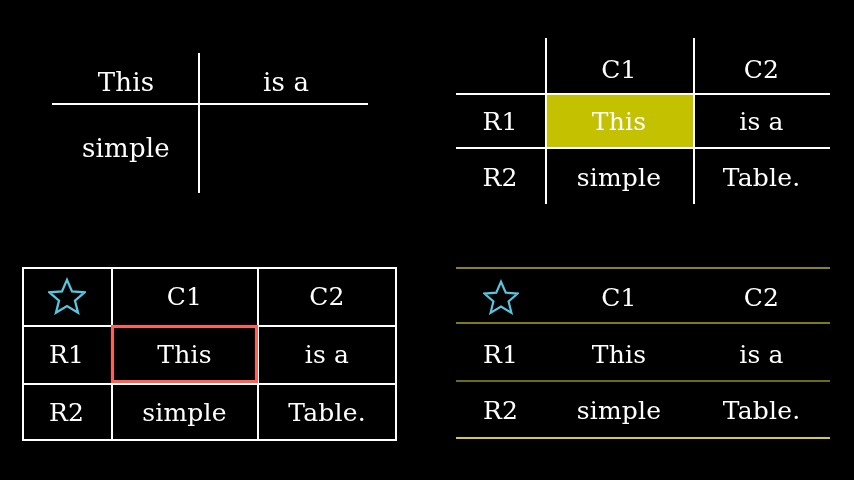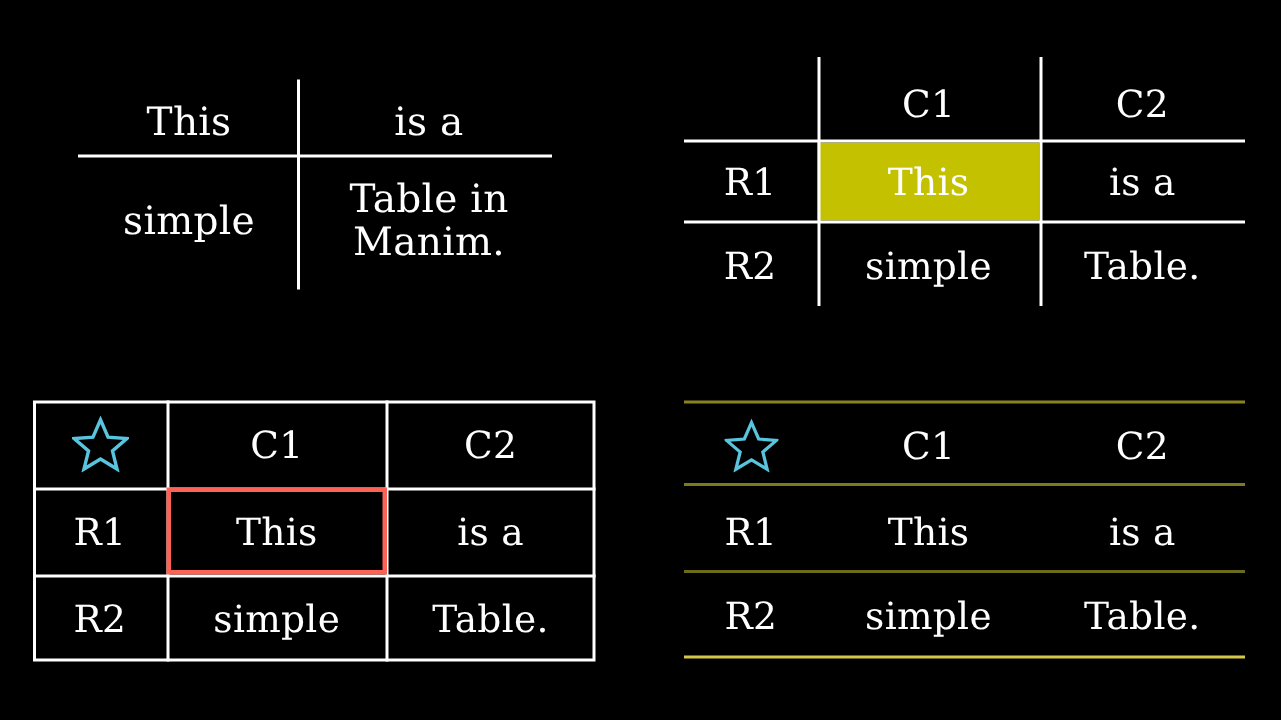--- a/index.html
+++ b/index.html
@@ -74,22 +74,20 @@
 
 <div class="stage">
 
   <div id="table-lines-only">
     <div class="hline" style="left:52px; top:103px; width:316px;"></div>
     <div class="vline" style="left:198px; top:53px; height:140px;"></div>
 
     <div class="cell" style="left:56px; top:60px; width:140px; height:44px;">This</div>
     <div class="cell" style="left:204px; top:60px; width:164px; height:44px;">is a</div>
     <div class="cell" style="left:56px; top:126px; width:140px; height:44px;">simple</div>
-    <div class="cell" style="left:204px; top:118px; width:164px; height:60px; line-height:1.12;">Table in
-Manim.</div>
   </div>
 
   <div id="table-highlight-cell">
 
     <div class="hl-rect" style="left:118px; top:95px; width:148px; height:52px;"></div>
 
     <div class="hline" style="left:29px; top:93px; width:374px;"></div>
     <div class="hline" style="left:29px; top:147px; width:374px;"></div>
 
     <div class="vline" style="left:118px; top:38px; height:166px;"></div>

